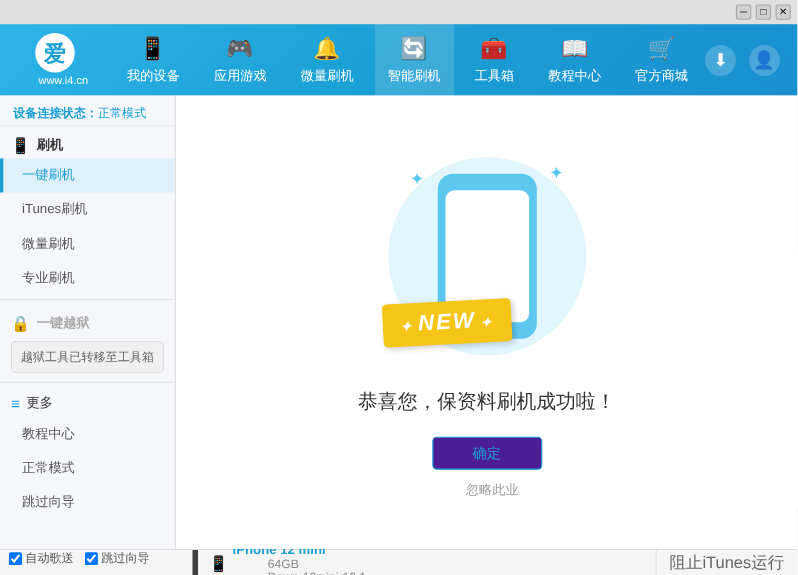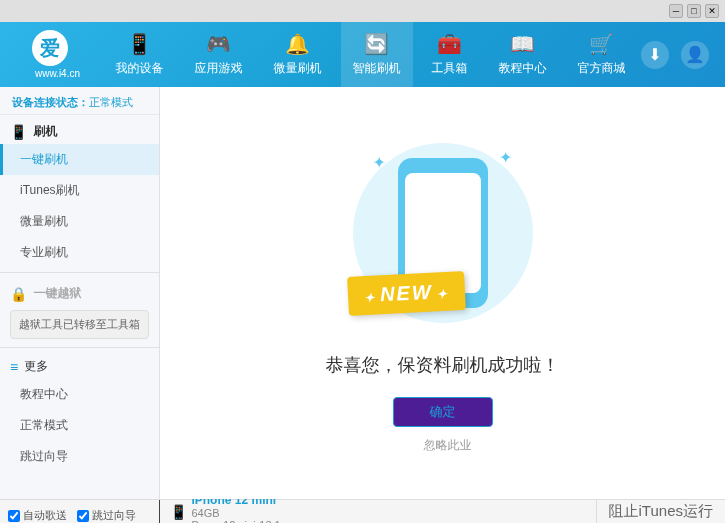--- a/index.html
+++ b/index.html
@@ -287,45 +287,46 @@
       font-size: 11px;
     }
     .device-name {
       color: #1a9fd4;
       font-weight: bold;
       font-size: 12px;
     }
     .device-detail {
       color: #888;
       font-size: 11px;
+      margin-left: 32px;
     }
     .device-icon {
       color: #1a9fd4;
       margin-right: 4px;
       font-size: 14px;
     }
     .bottom-right-item {
       cursor: pointer;
     }
     .version-text { color: #999; }
 
     .bottom-full {
       height: 24px;
       background: #f5f5f5;
       border-top: 1px solid #ddd;
       display: flex;
       align-items: center;
     }
     .bottom-section-left {
-      width: 160px;
+      width: 180px;
       padding: 0 8px;
       display: flex;
-      align-items: flex-end;
+      align-items: flex-start;
       gap: 8px;
-      border-right: 1px solid #404040;
+      border-right: 5px solid #404040;
       height: 100%;
     }
     .bottom-section-mid {
       flex: 1;
       padding: 0 10px;
       display: flex;
       align-items: center;
     }
     .bottom-section-right {
       display: flex;

